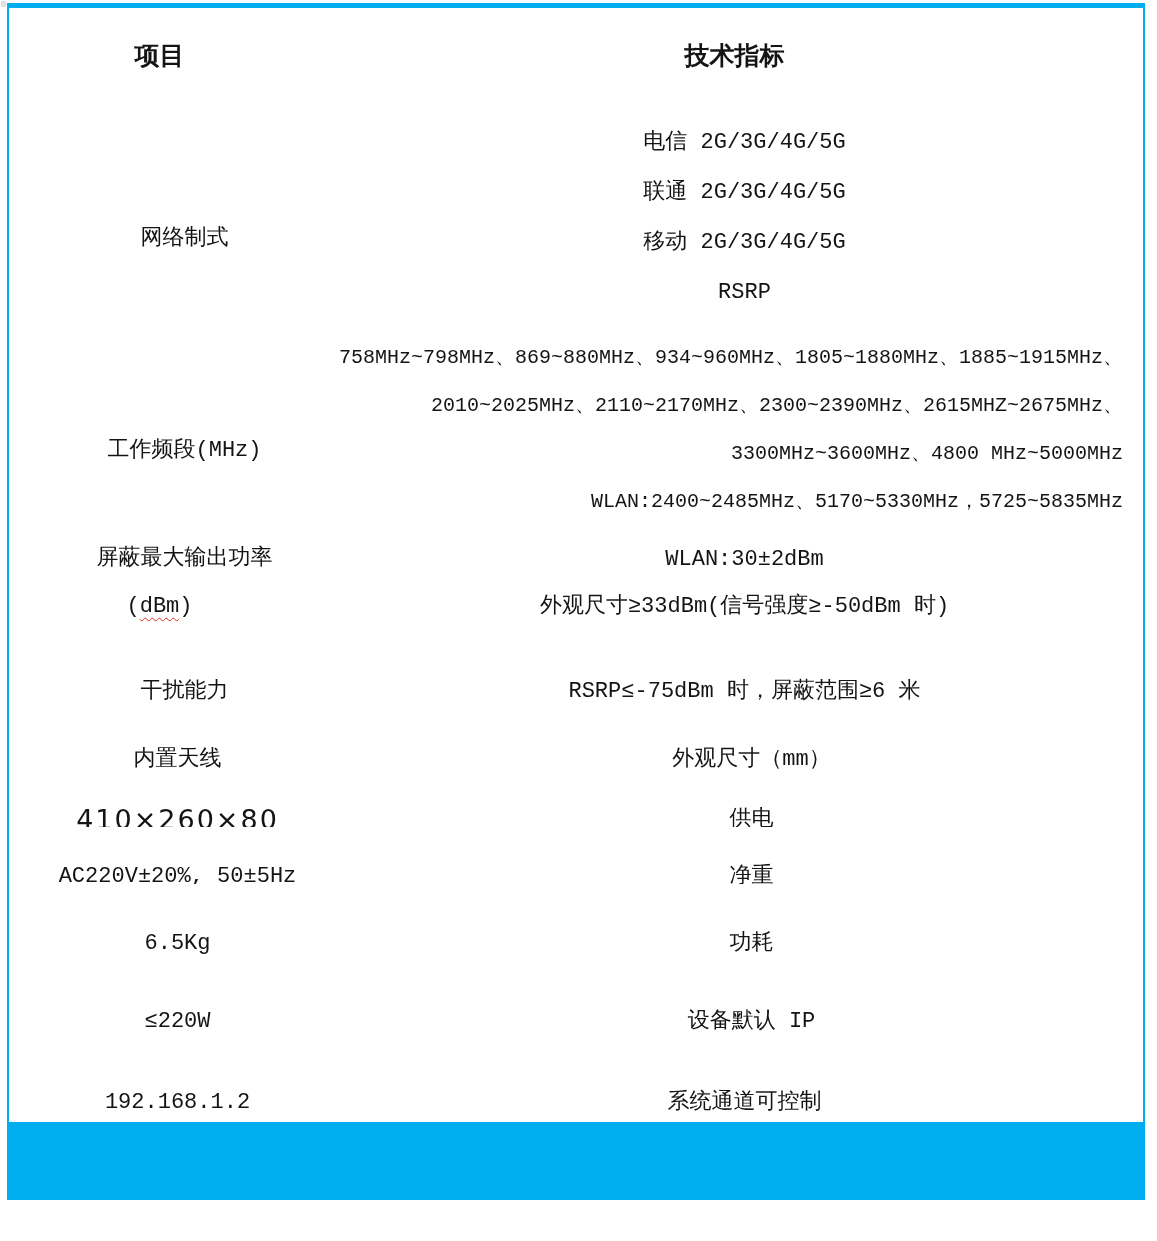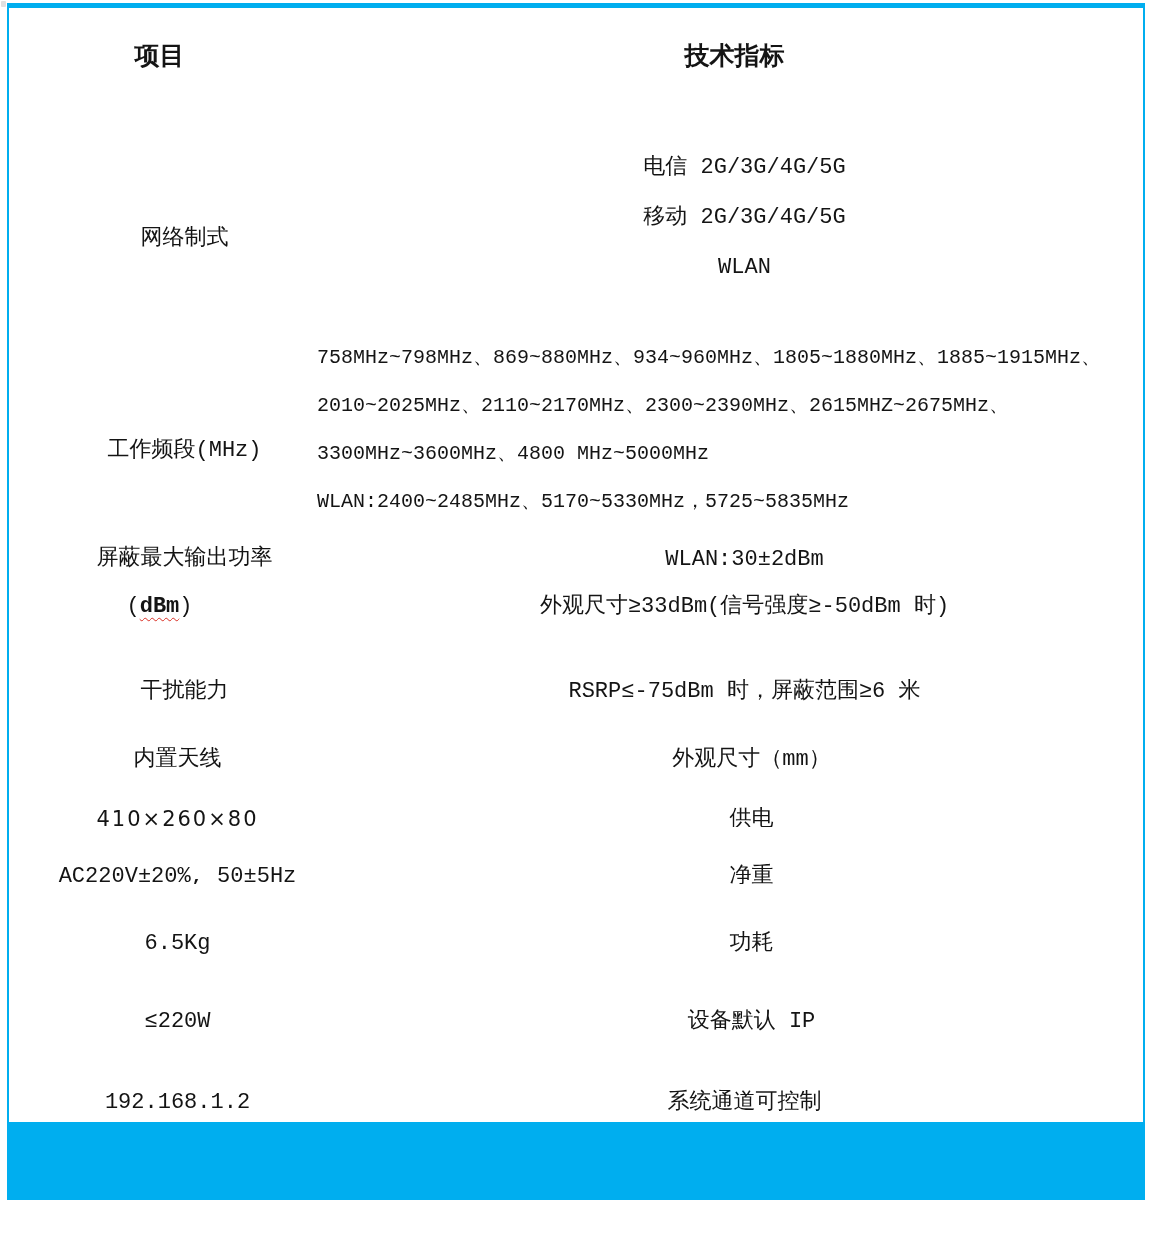--- a/index.html
+++ b/index.html
@@ -47,38 +47,37 @@
   .cell.head{
     font-size:25px;
     font-weight:bold;
     padding-left:0;
   }
   .cell.head.h2{padding-left:16px;}
   .lines-50 > div{line-height:50px;white-space:nowrap;}
   .lines-48 > div{line-height:48px;white-space:nowrap;}
   .lines-47 > div{line-height:47px;white-space:nowrap;}
   .cell.band-values{
-    align-items:flex-start;
+    align-items:flex-end;
     padding-left:7px;
     padding-right:20px;
     font-size:20px;
   }
   .power-label-line2{margin-left:-50px;line-height:48px;}
   .cell.label .lbl-line1{line-height:48px;white-space:nowrap;text-align:right;}
   .wavy{
     text-decoration-line:underline;
     text-decoration-style:wavy;
     text-decoration-color:#d93025;
     text-decoration-thickness:1px;
     text-underline-offset:5px;
-    font-weight:bold;
   }
   .cell.dims-value{
     font-family:"DejaVu Sans","Liberation Sans",sans-serif;
-    font-size:21px;
+    font-size:27px;
     letter-spacing:2px;
   }
   .nowrap{white-space:nowrap;margin-top:43px;}
 </style>
 </head>
 <body>
 
 <div class="anchor-artifact"></div>
 
 <div class="spec-table">
@@ -88,22 +87,23 @@
   </div>
   <div class="cell head h2">
     <span>技术指标</span>
   </div>
 
   <div class="cell label">
     <span class="nowrap">网络制式</span>
   </div>
   <div class="cell value lines-50">
     <div>电信 2G/3G/4G/5G</div>
+    <div>联通 2G/3G/4G/5G</div>
     <div>移动 2G/3G/4G/5G</div>
-    <div>WLAN</div>
+    <div>RSRP</div>
   </div>
 
   <div class="cell label">
     <span class="nowrap">工作频段(MHz)</span>
   </div>
   <div class="cell band-values lines-48">
     <div>758MHz~798MHz、869~880MHz、934~960MHz、1805~1880MHz、1885~1915MHz、</div>
     <div>2010~2025MHz、2110~2170MHz、2300~2390MHz、2615MHZ~2675MHz、</div>
     <div>3300MHz~3600MHz、4800 MHz~5000MHz</div>
     <div>WLAN:2400~2485MHz、5170~5330MHz，5725~5835MHz</div>

